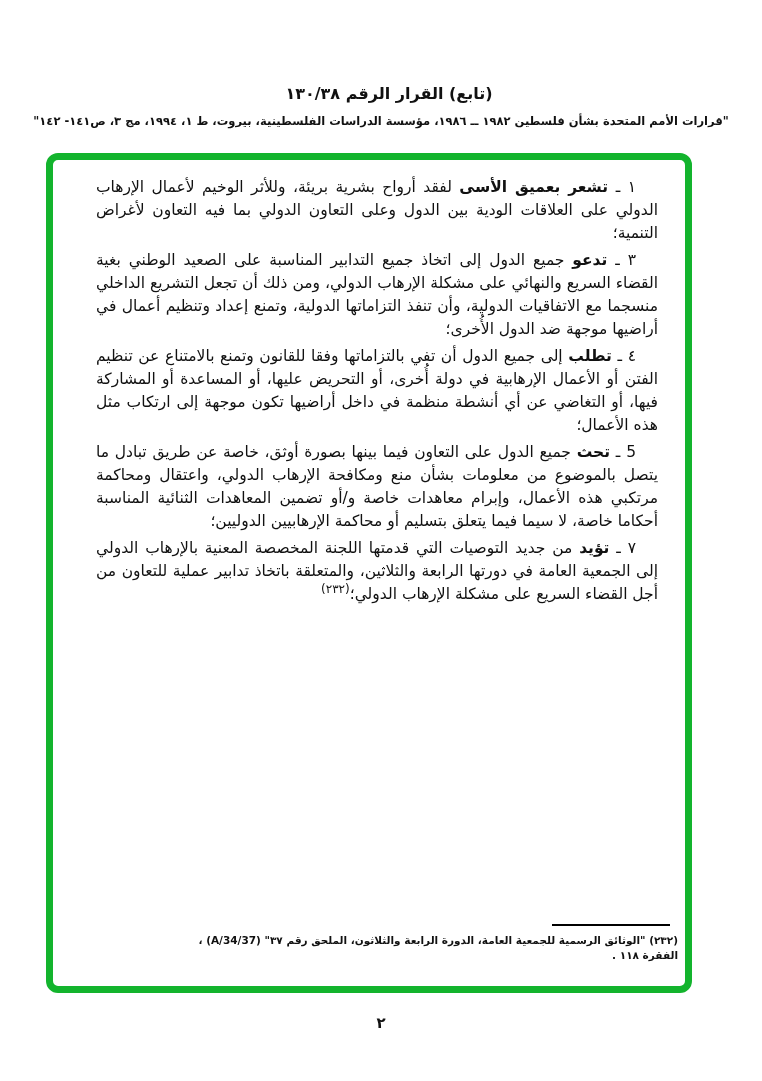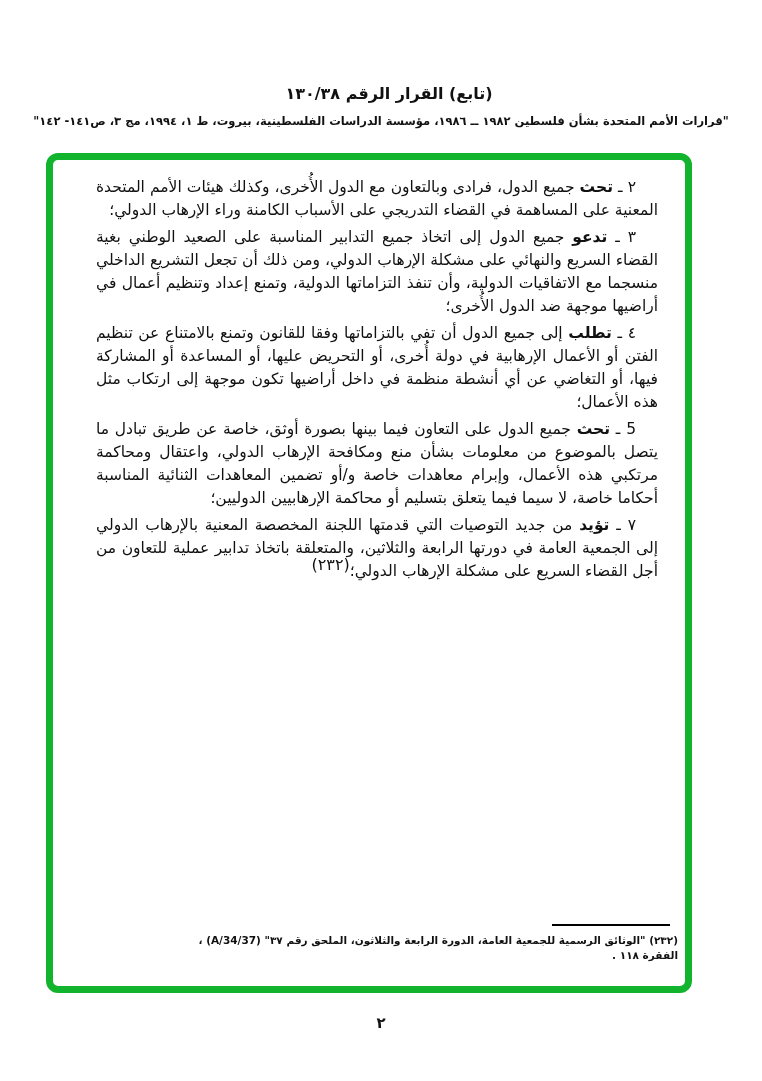--- a/index.html
+++ b/index.html
@@ -23,21 +23,21 @@
   }
   .body-text{
     position:absolute;top:176px;left:96px;width:562px;
     direction:rtl;text-align:justify;
     font-size:15.5px;line-height:23px;
   }
   .body-text p{
     margin:0 0 4px 0;text-indent:22px;
   }
   .body-text b{font-weight:bold;}
-  .body-text sup{font-size:16px;line-height:0;}
+  .body-text sup{font-size:12px;line-height:0;}
   .footnote-rule{
     position:absolute;top:924px;right:92px;width:118px;height:0;
     border-top:2px solid #000;
   }
   .doc-footnote{
     position:absolute;top:933px;right:84px;width:512px;
     direction:rtl;text-align:right;
     font-size:10.5px;font-weight:bold;line-height:15px;
   }
   .page-number{
@@ -48,21 +48,21 @@
 </head>
 <body>
 
 <div class="doc-title">(تابع) القرار الرقم ١٣٠/٣٨</div>
 
 <div class="doc-citation">"قرارات الأمم المتحدة بشأن فلسطين ١٩٨٢ ــ ١٩٨٦، مؤسسة الدراسات الفلسطينية، بيروت، ط ١، ١٩٩٤، مج ٣، ص١٤١- ١٤٢"</div>
 
 <div class="highlight-box" id="highlight-box" style="border-color: rgb(19, 180, 45);"></div>
 
 <div class="body-text">
-  <p><span>٢ ـ</span> <b>تحث</b> <span>جميع الدول، فرادى وبالتعاون مع الدول الأُخرى، وكذلك هيئات الأمم المتحدة المعنية على المساهمة في القضاء التدريجي على الأسباب الكامنة وراء الإرهاب الدولي؛</span></p>
+  <p><span>١ ـ</span> <b>تشعر بعميق الأسى</b> <span>لفقد أرواح بشرية بريئة، وللأثر الوخيم لأعمال الإرهاب الدولي على العلاقات الودية بين الدول وعلى التعاون الدولي بما فيه التعاون لأغراض التنمية؛</span></p>
   <p><span>٣ ـ</span> <b>تدعو</b> <span>جميع الدول إلى اتخاذ جميع التدابير المناسبة على الصعيد الوطني بغية القضاء السريع والنهائي على مشكلة الإرهاب الدولي، ومن ذلك أن تجعل التشريع الداخلي منسجما مع الاتفاقيات الدولية، وأن تنفذ التزاماتها الدولية، وتمنع إعداد وتنظيم أعمال في أراضيها موجهة ضد الدول الأُخرى؛</span></p>
   <p><span>٤ ـ</span> <b>تطلب</b> <span>إلى جميع الدول أن تفي بالتزاماتها وفقا للقانون وتمنع بالامتناع عن تنظيم الفتن أو الأعمال الإرهابية في دولة أُخرى، أو التحريض عليها، أو المساعدة أو المشاركة فيها، أو التغاضي عن أي أنشطة منظمة في داخل أراضيها تكون موجهة إلى ارتكاب مثل هذه الأعمال؛</span></p>
   <p><span>5 ـ</span> <b>تحث</b> <span>جميع الدول على التعاون فيما بينها بصورة أوثق، خاصة عن طريق تبادل ما يتصل بالموضوع من معلومات بشأن منع ومكافحة الإرهاب الدولي، واعتقال ومحاكمة مرتكبي هذه الأعمال، وإبرام معاهدات خاصة و/أو تضمين المعاهدات الثنائية المناسبة أحكاما خاصة، لا سيما فيما يتعلق بتسليم أو محاكمة الإرهابيين الدوليين؛</span></p>
   <p><span>٧ ـ</span> <b>تؤيد</b> <span>من جديد التوصيات التي قدمتها اللجنة المخصصة المعنية بالإرهاب الدولي إلى الجمعية العامة في دورتها الرابعة والثلاثين، والمتعلقة باتخاذ تدابير عملية للتعاون من أجل القضاء السريع على مشكلة الإرهاب الدولي؛</span><sup>(٢٣٢)</sup></p>
 </div>
 
 <div class="footnote-rule"></div>
 
 <div class="doc-footnote">(٢٣٢) "الوثائق الرسمية للجمعية العامة، الدورة الرابعة والثلاثون، الملحق رقم ٣٧" (A/34/37) ، الفقرة ١١٨ .</div>
 

